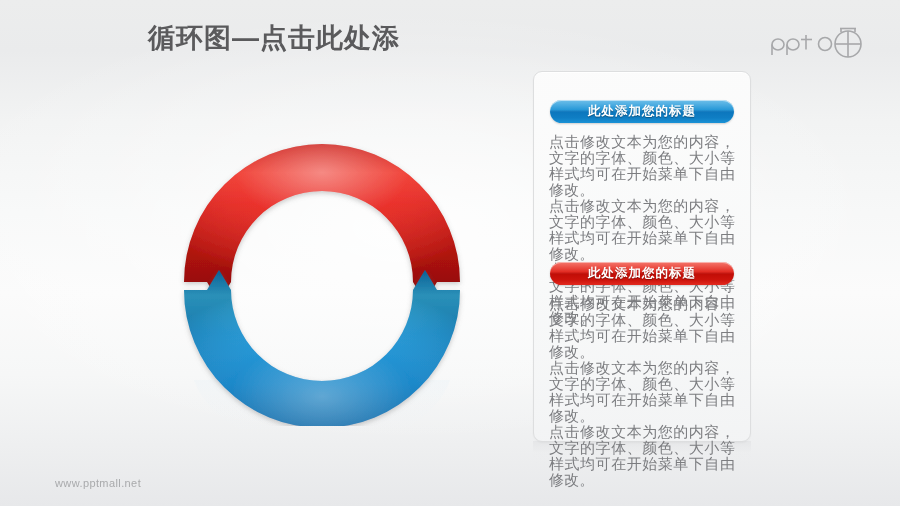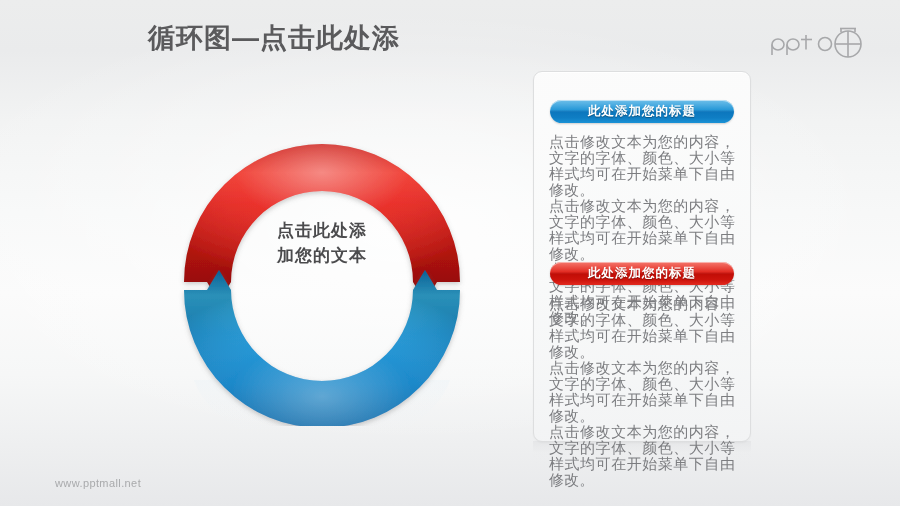--- a/index.html
+++ b/index.html
@@ -334,24 +334,20 @@
             L 47,154
             L 59,174
             A 91,91 0 0 0 241,174
             L 253,154
             L 265,174
             Z" fill="url(#blueSheen)"></path>
       </g>
     </svg>
   </div>
 
-  <div id="wheel-center-text">
-    <span>点击此处添</span>
-    <span>加您的文本</span>
-  </div>
 
   <div id="panel">
 
     <div class="section" id="section-blue">
       <div class="bar bar-blue">
         <span class="bar-label">此处添加您的标题</span>
       </div>
       <div class="body-text">
         <p>点击修改文本为您的内容，文字的字体、颜色、大小等样式均可在开始菜单下自由修改。</p>
         <p>点击修改文本为您的内容，文字的字体、颜色、大小等样式均可在开始菜单下自由修改。</p>

